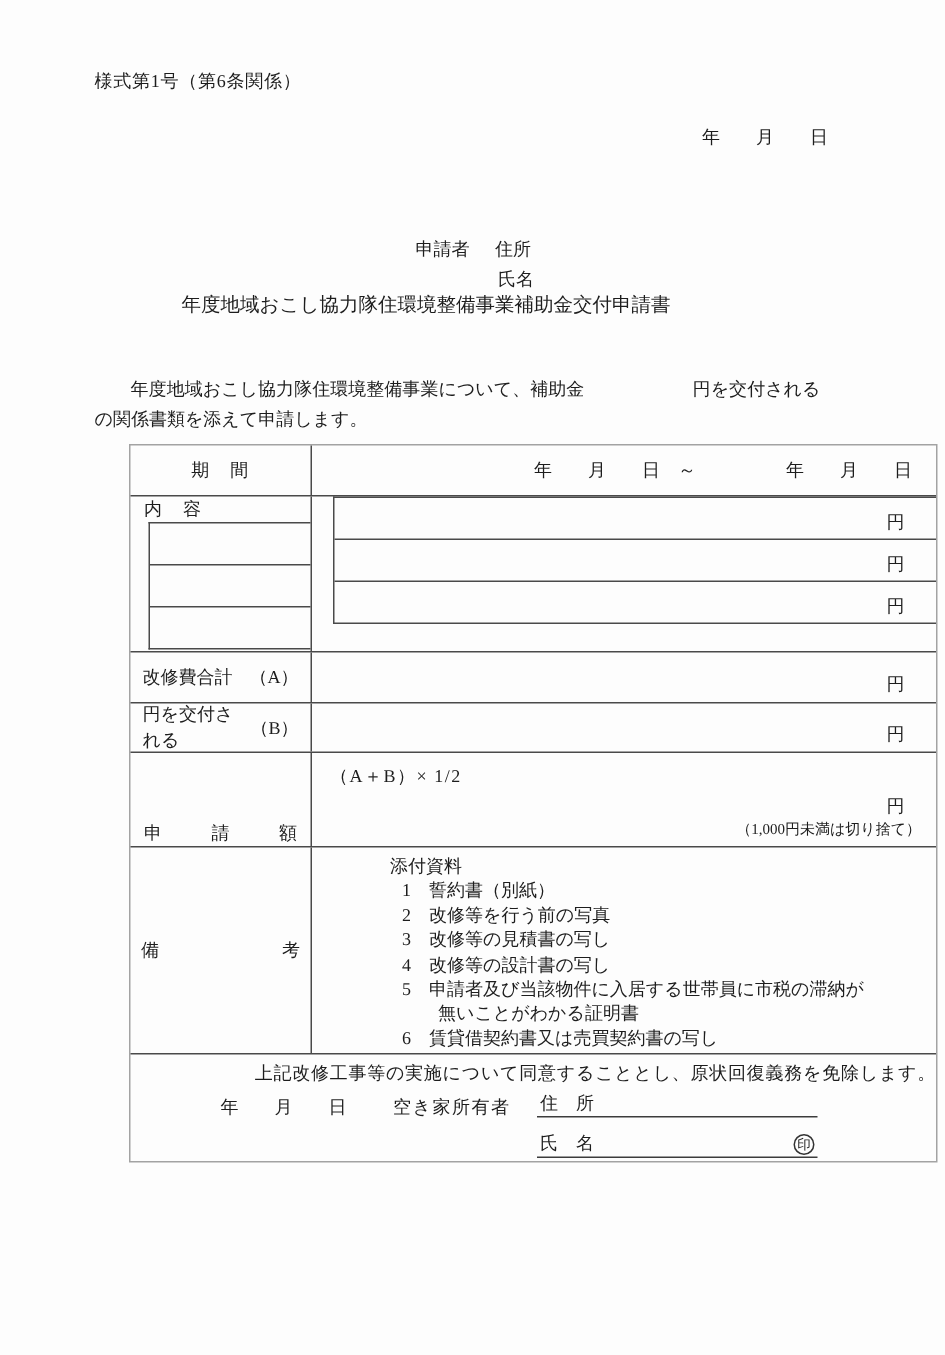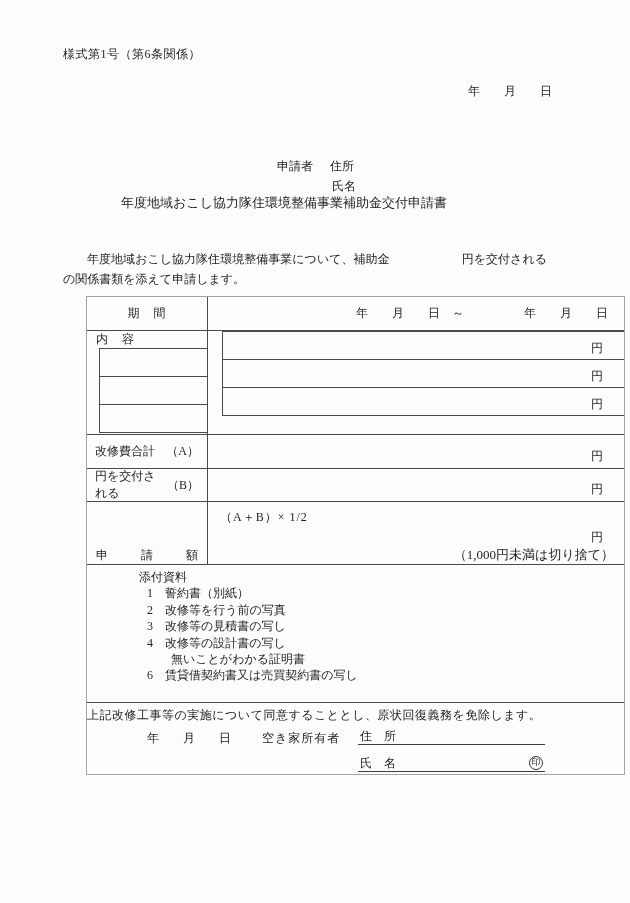--- a/index.html
+++ b/index.html
@@ -51,30 +51,30 @@
   .nrow { flex:1; }
   .nrow + .nrow { border-top:1px solid #4a4a4a; }
   .nest-r .nrow { display:flex; align-items:flex-end; justify-content:flex-end; padding:0 21px 2px 0; }
   .lab-between { display:flex; align-items:center; justify-content:space-between; padding:0 8px; }
   .yen-cell { display:flex; align-items:flex-end; justify-content:flex-end; padding:0 21px 3px 0; }
   .r5 .cl { display:flex; align-items:flex-end; padding:0 9px; }
   .spread  { width:100%; text-align:justify; text-align-last:justify; }
   .r5 .cr { position:relative; }
   .formula  { position:absolute; left:12px; top:7px; letter-spacing:1px; }
   .req-yen  { position:absolute; right:21px; top:27px; }
-  .req-note { position:absolute; right:10px; top:44px; font-size:13px; }
+  .req-note { position:absolute; right:10px; top:44px; font-size:10px; }
   .r6 .cl { display:flex; align-items:center; padding:0 7px; }
   .r6 .cr { padding:4px 6px 0 6px; line-height:16.4px;margin-left:46px; }
   .att-item { margin-left:8px; }
-  .consent { text-align:left; padding-top:4px; letter-spacing:0.5px; }
+  .consent { text-align:right; padding-top:4px; letter-spacing:0.5px; }
   .sig-date  { position:absolute; left:60px;  top:27px; }
   .sig-owner { position:absolute; left:175px; top:27px; letter-spacing:1px; }
   .sig-line  { position:absolute; left:271px; width:187px; height:17px;
                border-bottom:1px solid #3c3c3c; display:flex; justify-content:space-between;
-               align-items:center; padding:0 2px; }
+               align-items:flex-end; padding:0 2px; }
   .sig-addr { top:25px; }
   .sig-name { top:52px; }
   .seal { width:14px; height:14px; border:1px solid #333; border-radius:50%;
           font-size:9px; line-height:1; display:flex; align-items:center;
           justify-content:center; margin-bottom:1px; }
 </style>
 </head>
 <body>
 
 <div class="page">
@@ -156,26 +156,30 @@
         <div class="spread">申　　請　　額</div>
       </div>
       <div class="cr">
         <div class="formula">（A＋B）× 1/2</div>
         <div class="req-yen">円</div>
         <div class="req-note">（1,000円未満は切り捨て）</div>
       </div>
     </div>
 
     <div class="trow r6">
+      <div class="cl">
+        <div class="spread">備　　　　考</div>
+      </div>
       <div class="cr">
         <div>添付資料</div>
         <div class="att-item">1　誓約書（別紙）</div>
         <div class="att-item">2　改修等を行う前の写真</div>
         <div class="att-item">3　改修等の見積書の写し</div>
         <div class="att-item">4　改修等の設計書の写し</div>
+        <div class="att-item">5　申請者及び当該物件に入居する世帯員に市税の滞納が</div>
         <div class="att-item">　　無いことがわかる証明書</div>
         <div class="att-item">6　賃貸借契約書又は売買契約書の写し</div>
       </div>
     </div>
 
     <div class="trow r7">
       <div class="consent">上記改修工事等の実施について同意することとし、原状回復義務を免除します。</div>
       <span class="sig-date">年　　月　　日</span>
       <span class="sig-owner">空き家所有者</span>
       <span class="sig-line sig-addr">

